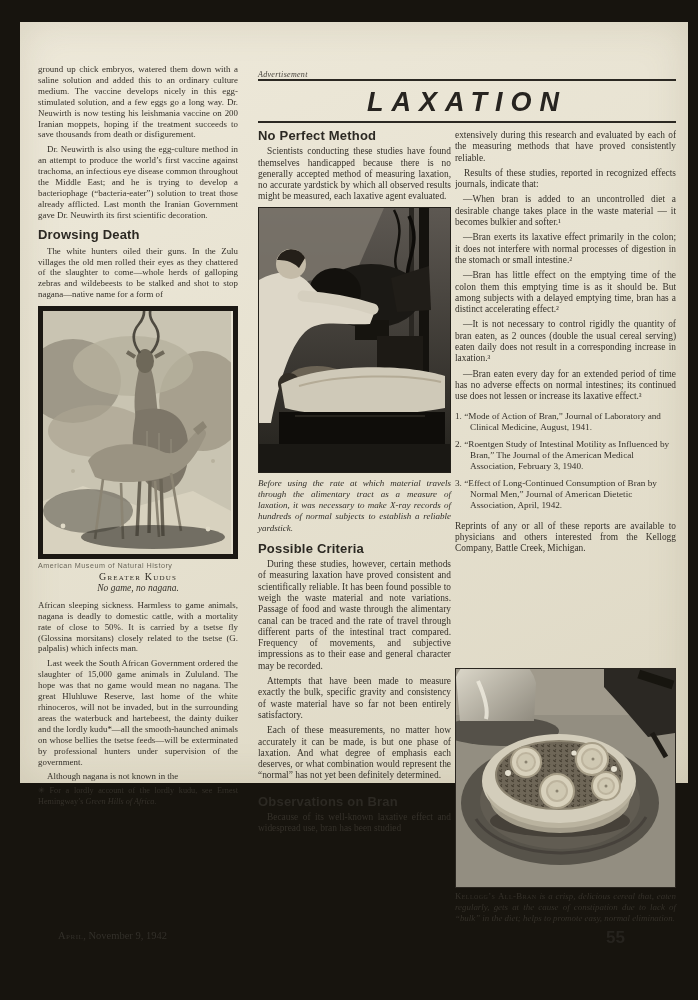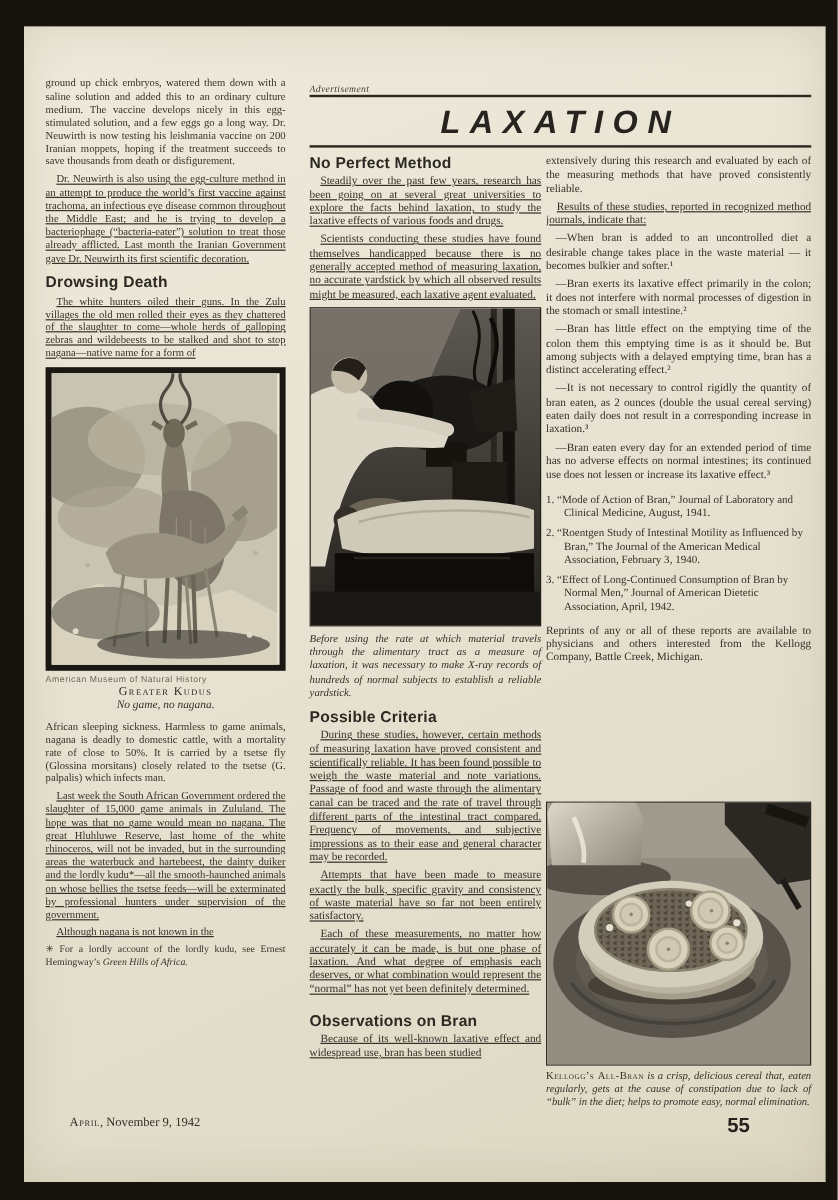--- a/index.html
+++ b/index.html
@@ -1,27 +1,27 @@
 <!DOCTYPE html>
 <html><head>
 <meta charset="utf-8">
 <style>
   html,body{margin:0;padding:0;}
   #stage{position:relative;width:698px;height:1000px;background:#17140e;overflow:hidden;
          font-family:"Liberation Serif",serif;color:#35312a;}
-  #paper{position:absolute;left:20px;top:22px;width:668px;height:963px;
+  #paper{position:absolute;left:20px;top:22px;width:668px;height:761px;
          background:linear-gradient(155deg,#eee9da 0%,#e7e2d1 45%,#ded8c4 100%);
          box-shadow:inset 0 0 40px rgba(120,110,80,.18);}
   
   .col{position:absolute;text-align:justify;}
   #col-left{left:18px;top:42px;width:200px;font-size:8.9px;line-height:10.9px;}
   #col-mid{left:238px;top:108px;width:193px;font-size:9.4px;line-height:11.3px;}
   #col-right{left:435px;top:108px;width:221px;font-size:9.4px;line-height:11.3px;height:540px;overflow:hidden;}
   p{margin:0 0 4px 0;}
-  .indent{text-indent:9px;text-decoration:underline;}
+  .indent{text-indent:9px;}
   .shead{font-family:"Liberation Sans",sans-serif;font-weight:bold;font-size:13px;
          letter-spacing:.2px;color:#2c2923;margin:9px 0 5px 0;text-align:left;}
   
   #ad-header{position:absolute;left:238px;top:48px;width:418px;}
   #ad-label{font-style:italic;font-size:8px;color:#45413a;letter-spacing:.3px;}
   .rule{background:#2b2822;height:1.6px;width:100%;}
   #rule-bottom{height:2.4px;margin-top:3px;}
   #ad-headline{font-family:"Liberation Sans",sans-serif;font-weight:bold;font-style:italic;
                font-size:27px;letter-spacing:8px;text-align:center;color:#272420;
                margin:6px 0 2px 0;}
@@ -111,21 +111,20 @@
 
     <div id="ad-header">
       <div id="ad-label">Advertisement</div>
       <div class="rule"></div>
       <div id="ad-headline">LAXATION</div>
       <div class="rule" id="rule-bottom"></div>
     </div>
 
     <div id="col-mid" class="col">
       <div class="shead" style="margin-top:0">No Perfect Method</div>
-      <p class="indent">Steadily over the past few years, research has been going on at several great universities to explore the facts behind laxation, to study the laxative effects of various foods and drugs.</p>
       <p class="indent">Scientists conducting these studies have found themselves handicapped because there is no generally accepted method of measuring laxation, no accurate yardstick by which all observed results might be measured, each laxative agent evaluated.</p>
 
       <figure id="xray-fig">
         <div id="xray-frame">
           <svg width="191" height="264" viewBox="0 0 191 264">
             <defs>
               <linearGradient id="bgx" x1="0" y1="0" x2="0" y2="1">
                 <stop offset="0" stop-color="#5d5852"></stop>
                   <stop offset="1" stop-color="#23211c"></stop>
               </linearGradient>
@@ -162,21 +161,21 @@
       <div class="shead">Possible Criteria</div>
       <p class="indent">During these studies, however, certain methods of measuring laxation have proved consistent and scientifically reliable. It has been found possible to weigh the waste material and note variations. Passage of food and waste through the alimentary canal can be traced and the rate of travel through different parts of the intestinal tract compared. Frequency of movements, and subjective impressions as to their ease and general character may be recorded.</p>
       <p class="indent">Attempts that have been made to measure exactly the bulk, specific gravity and consistency of waste material have so far not been entirely satisfactory.</p>
       <p class="indent">Each of these measurements, no matter how accurately it can be made, is but one phase of laxation. And what degree of emphasis each deserves, or what combination would represent the “normal” has not yet been definitely determined.</p>
       <div class="shead" style="margin-top:14px">Observations on Bran</div>
       <p class="indent">Because of its well-known laxative effect and widespread use, bran has been studied</p>
     </div>
 
     <div id="col-right" class="col">
       <p>extensively during this research and evaluated by each of the measuring methods that have proved consistently reliable.</p>
-      <p class="indent">Results of these studies, reported in recognized method journals, indicate that:</p>
+      <p class="indent">Results of these studies, reported in recognized effects journals, indicate that:</p>
       <p class="bullet">—When bran is added to an uncontrolled diet a desirable change takes place in the waste material — it becomes bulkier and softer.¹</p>
       <p class="bullet">—Bran exerts its laxative effect primarily in the colon; it does not interfere with normal processes of digestion in the stomach or small intestine.²</p>
       <p class="bullet">—Bran has little effect on the emptying time of the colon them this emptying time is as it should be. But among subjects with a delayed emptying time, bran has a distinct accelerating effect.²</p>
       <p class="bullet">—It is not necessary to control rigidly the quantity of bran eaten, as 2 ounces (double the usual cereal serving) eaten daily does not result in a corresponding increase in laxation.³</p>
       <p class="bullet">—Bran eaten every day for an extended period of time has no adverse effects on normal intestines; its continued use does not lessen or increase its laxative effect.³</p>
       <div id="refs">
         <div class="ref">1. “Mode of Action of Bran,” Journal of Laboratory and Clinical Medicine, August, 1941.</div>
         <div class="ref">2. “Roentgen Study of Intestinal Motility as Influenced by Bran,” The Journal of the American Medical Association, February 3, 1940.</div>
         <div class="ref">3. “Effect of Long-Continued Consumption of Bran by Normal Men,” Journal of American Dietetic Association, April, 1942.</div>
       </div>

